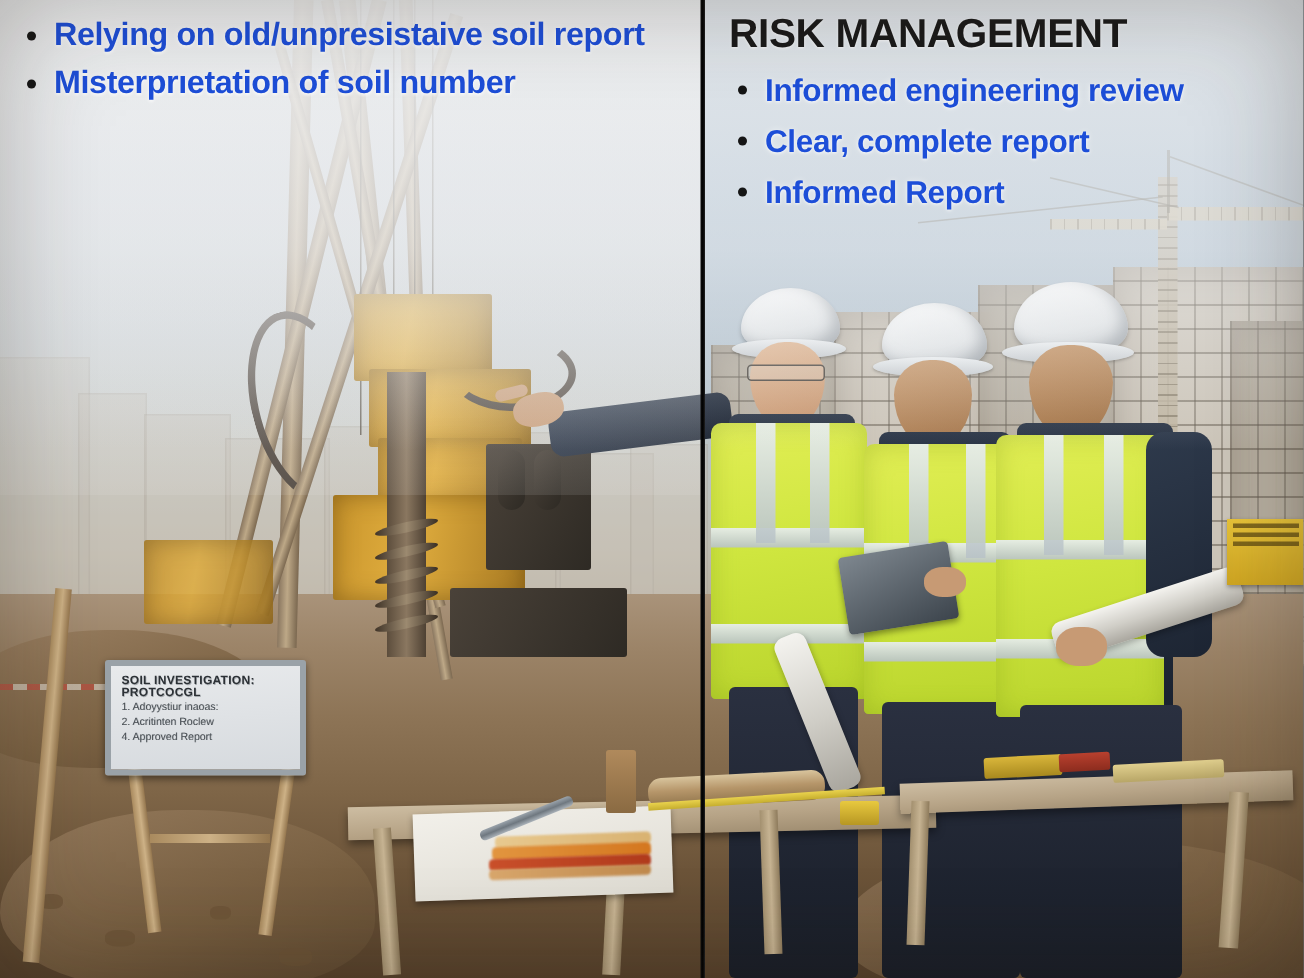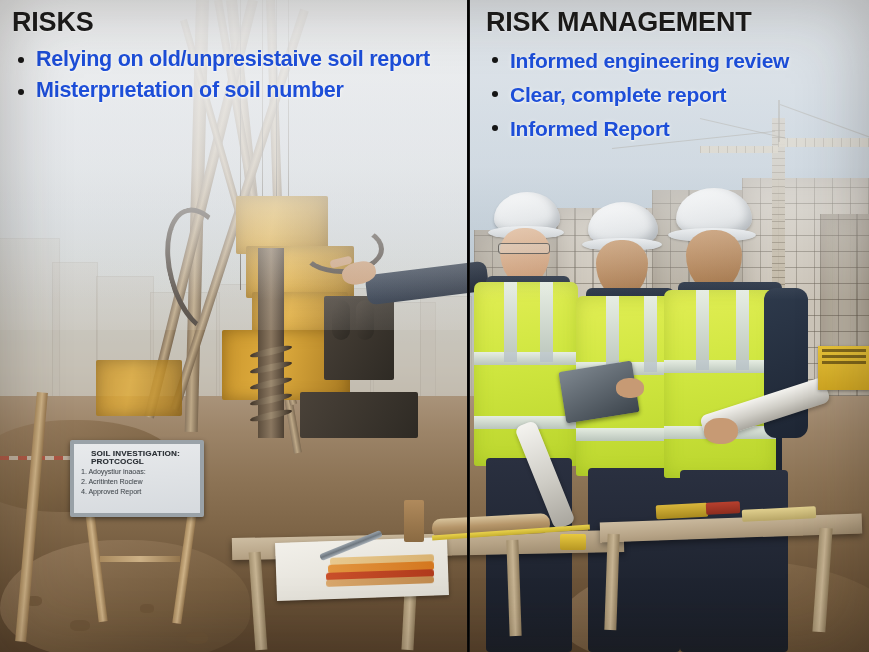--- a/index.html
+++ b/index.html
@@ -64,21 +64,21 @@
   
   .easel-leg{position:absolute;background:linear-gradient(90deg,#a98a5e,#cdb186,#94764e);}
   .signboard{
     position:absolute;left:70px;top:440px;width:134px;height:77px;
     background:linear-gradient(175deg,#e8eaec,#d6dade);
     border:4px solid #9aa2a8;border-radius:2px;
     box-shadow:0 2px 5px rgba(0,0,0,.45);
     padding:6px 7px;box-sizing:border-box;overflow:hidden;
   }
   .sign-h{font:700 8px/1.05 "Liberation Sans",sans-serif;color:#2c3136;letter-spacing:.2px;
-          text-shadow:.4px .4px 0 rgba(150,155,160,.8);margin-left:10px;}
+          text-shadow:.4px .4px 0 rgba(150,155,160,.8);}
   .sign-li{font:400 7px/1.28 "Liberation Sans",sans-serif;color:#4a5055;margin-top:1px;
            text-shadow:.4px .3px 0 rgba(165,170,175,.75);filter:blur(.18px);}
 
   
   .bench-top{position:absolute;background:linear-gradient(178deg,#cdbda2,#b6a386 55%,#9c8a6e);
              box-shadow:0 3px 6px rgba(0,0,0,.4);}
   .bench-leg{position:absolute;background:linear-gradient(90deg,#a3906f,#c6b392,#8e7b5c);}
   .paper{position:absolute;background:linear-gradient(170deg,#f2f0ea,#dedbd2);
          box-shadow:0 2px 4px rgba(0,0,0,.35);}
   .strata{position:absolute;border-radius:3px;filter:blur(.6px);}
@@ -328,21 +328,20 @@
   <div class="tapemeasure" style="left:432px;top:530px;width:158px;transform:rotate(-4deg);"></div>
   <div class="tool" style="left:560px;top:534px;width:26px;height:16px;background:linear-gradient(180deg,#e8c93f,#b79723);"></div>
   <div class="tool" style="left:656px;top:504px;width:52px;height:14px;background:linear-gradient(180deg,#d9b63b,#a8891e);transform:rotate(-3deg);"></div>
   <div class="tool" style="left:706px;top:502px;width:34px;height:12px;background:linear-gradient(180deg,#b8402e,#8c2c1e);transform:rotate(-3deg);"></div>
   <div class="tool" style="left:742px;top:508px;width:74px;height:12px;background:linear-gradient(180deg,#e0cf8e,#b8a667);transform:rotate(-3deg);"></div>
 
   <div class="textwash"></div>
   <div class="textwash-l"></div>
 
   <div class="col col-left">
-    <h1 class="heading">RISKS</h1>
     <ul class="bullets">
       <li>Relying on old/unpresistaive soil report</li>
       <li>Misterprıetation of soil number</li>
     </ul>
   </div>
 
   <div class="col col-right">
     <h1 class="heading">RISK MANAGEMENT</h1>
     <ul class="bullets">
       <li>Informed engineering review</li>

